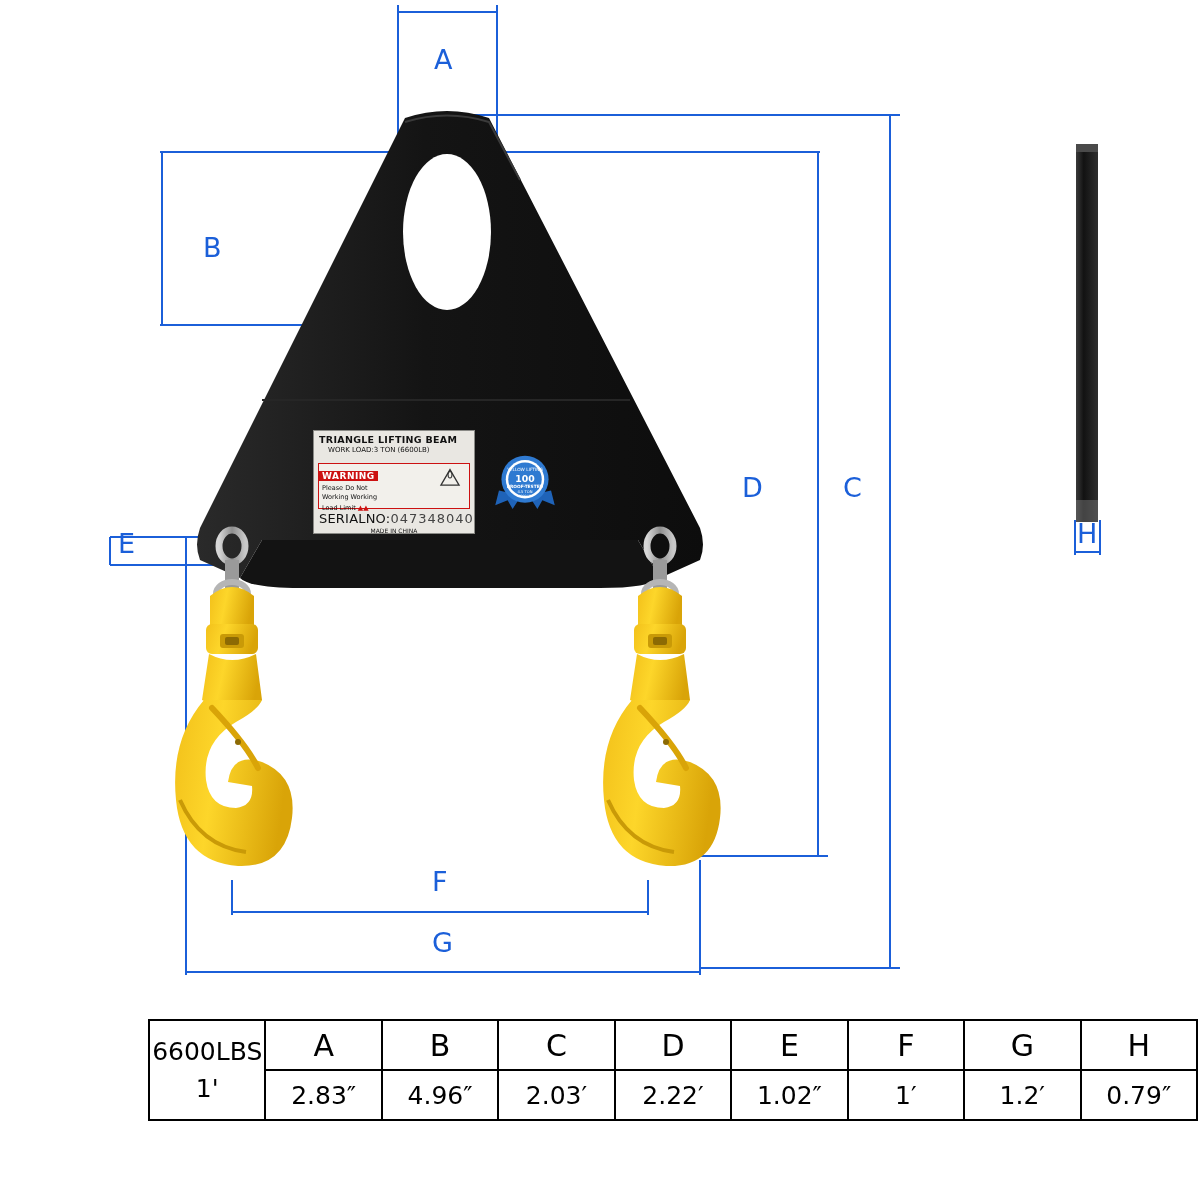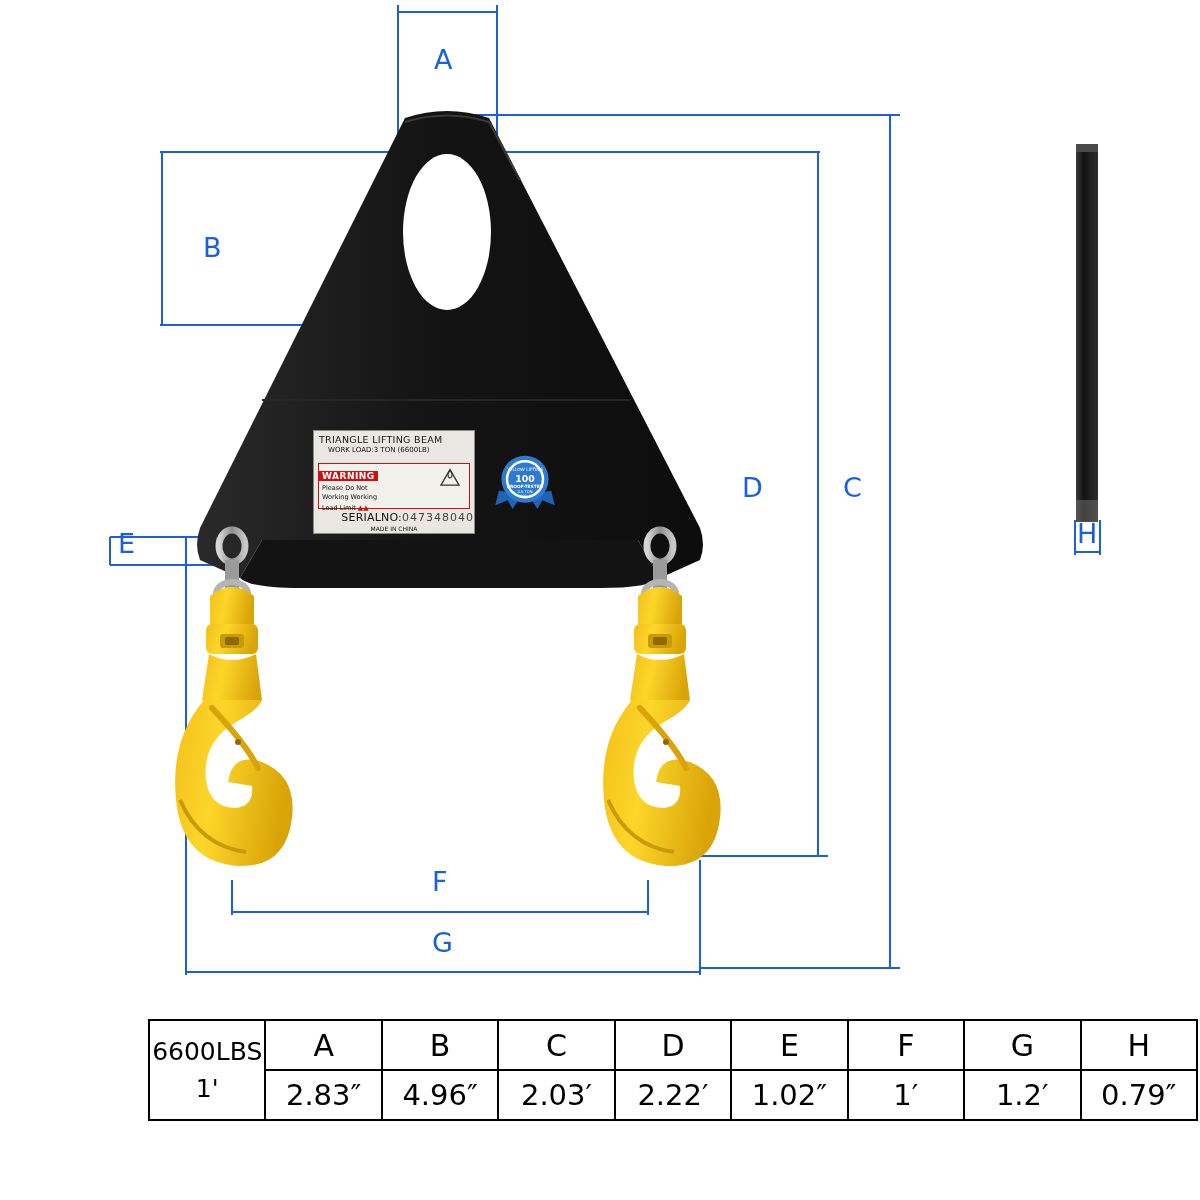--- a/index.html
+++ b/index.html
@@ -47,21 +47,21 @@
     text-align: center;
     font-family: "DejaVu Sans", sans-serif;
     color: #000;
     height: 48px;
     padding: 0;
   }
   .spec-table td.head {
     font-size: 30px;
   }
   .spec-table td.val {
-    font-size: 29px;
+    font-size: 25px;
   }
   .spec-table td.idcell {
     font-size: 25px;
     line-height: 1.5;
   }
   .label-plate {
     position: absolute;
     left: 313px;
     top: 430px;
     width: 162px;
@@ -70,20 +70,21 @@
     border: 1px solid #8a8a86;
     box-sizing: border-box;
     font-family: "DejaVu Sans", sans-serif;
     color: #111;
     overflow: hidden;
   }
   .lp-title {
     font-size: 9.5px;
     letter-spacing: 0.3px;
     padding: 3px 0 0 5px;
+    font-weight: bold;
   }
   .lp-sub {
     font-size: 7px;
     padding: 1px 1px 2px 14px;
   }
   .lp-warnbox {
     margin: 7px 4px 0 4px;
     border: 1px solid #cc1111;
     height: 44px;
     position: relative;
@@ -102,24 +103,23 @@
     font-size: 6.5px;
     line-height: 1.45;
     padding: 1px 3px;
     color: #111;
   }
   .lp-tri {
     color: #cc1111;
     font-size: 7px;
   }
   .lp-serial {
-    font-size: 11px;
+    font-size: 13px;
     padding: 2px 0 0 5px;
     letter-spacing: 0.2px;
-    text-align: right;
   }
   .lp-serialnum {
     color: #444;
     letter-spacing: 1px;
   }
   .lp-made {
     font-size: 6px;
     text-align: center;
     padding-top: 1px;
   }

